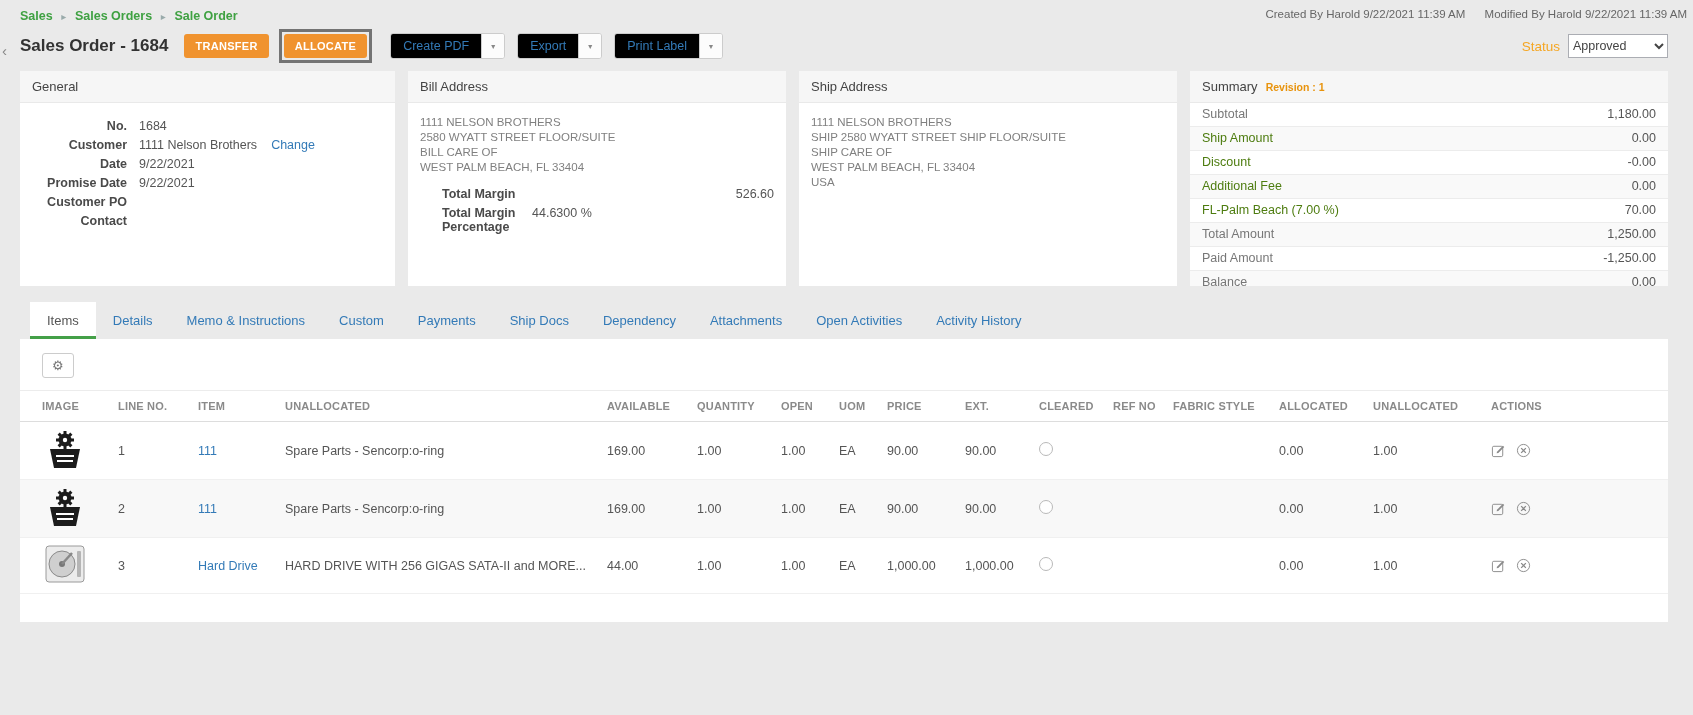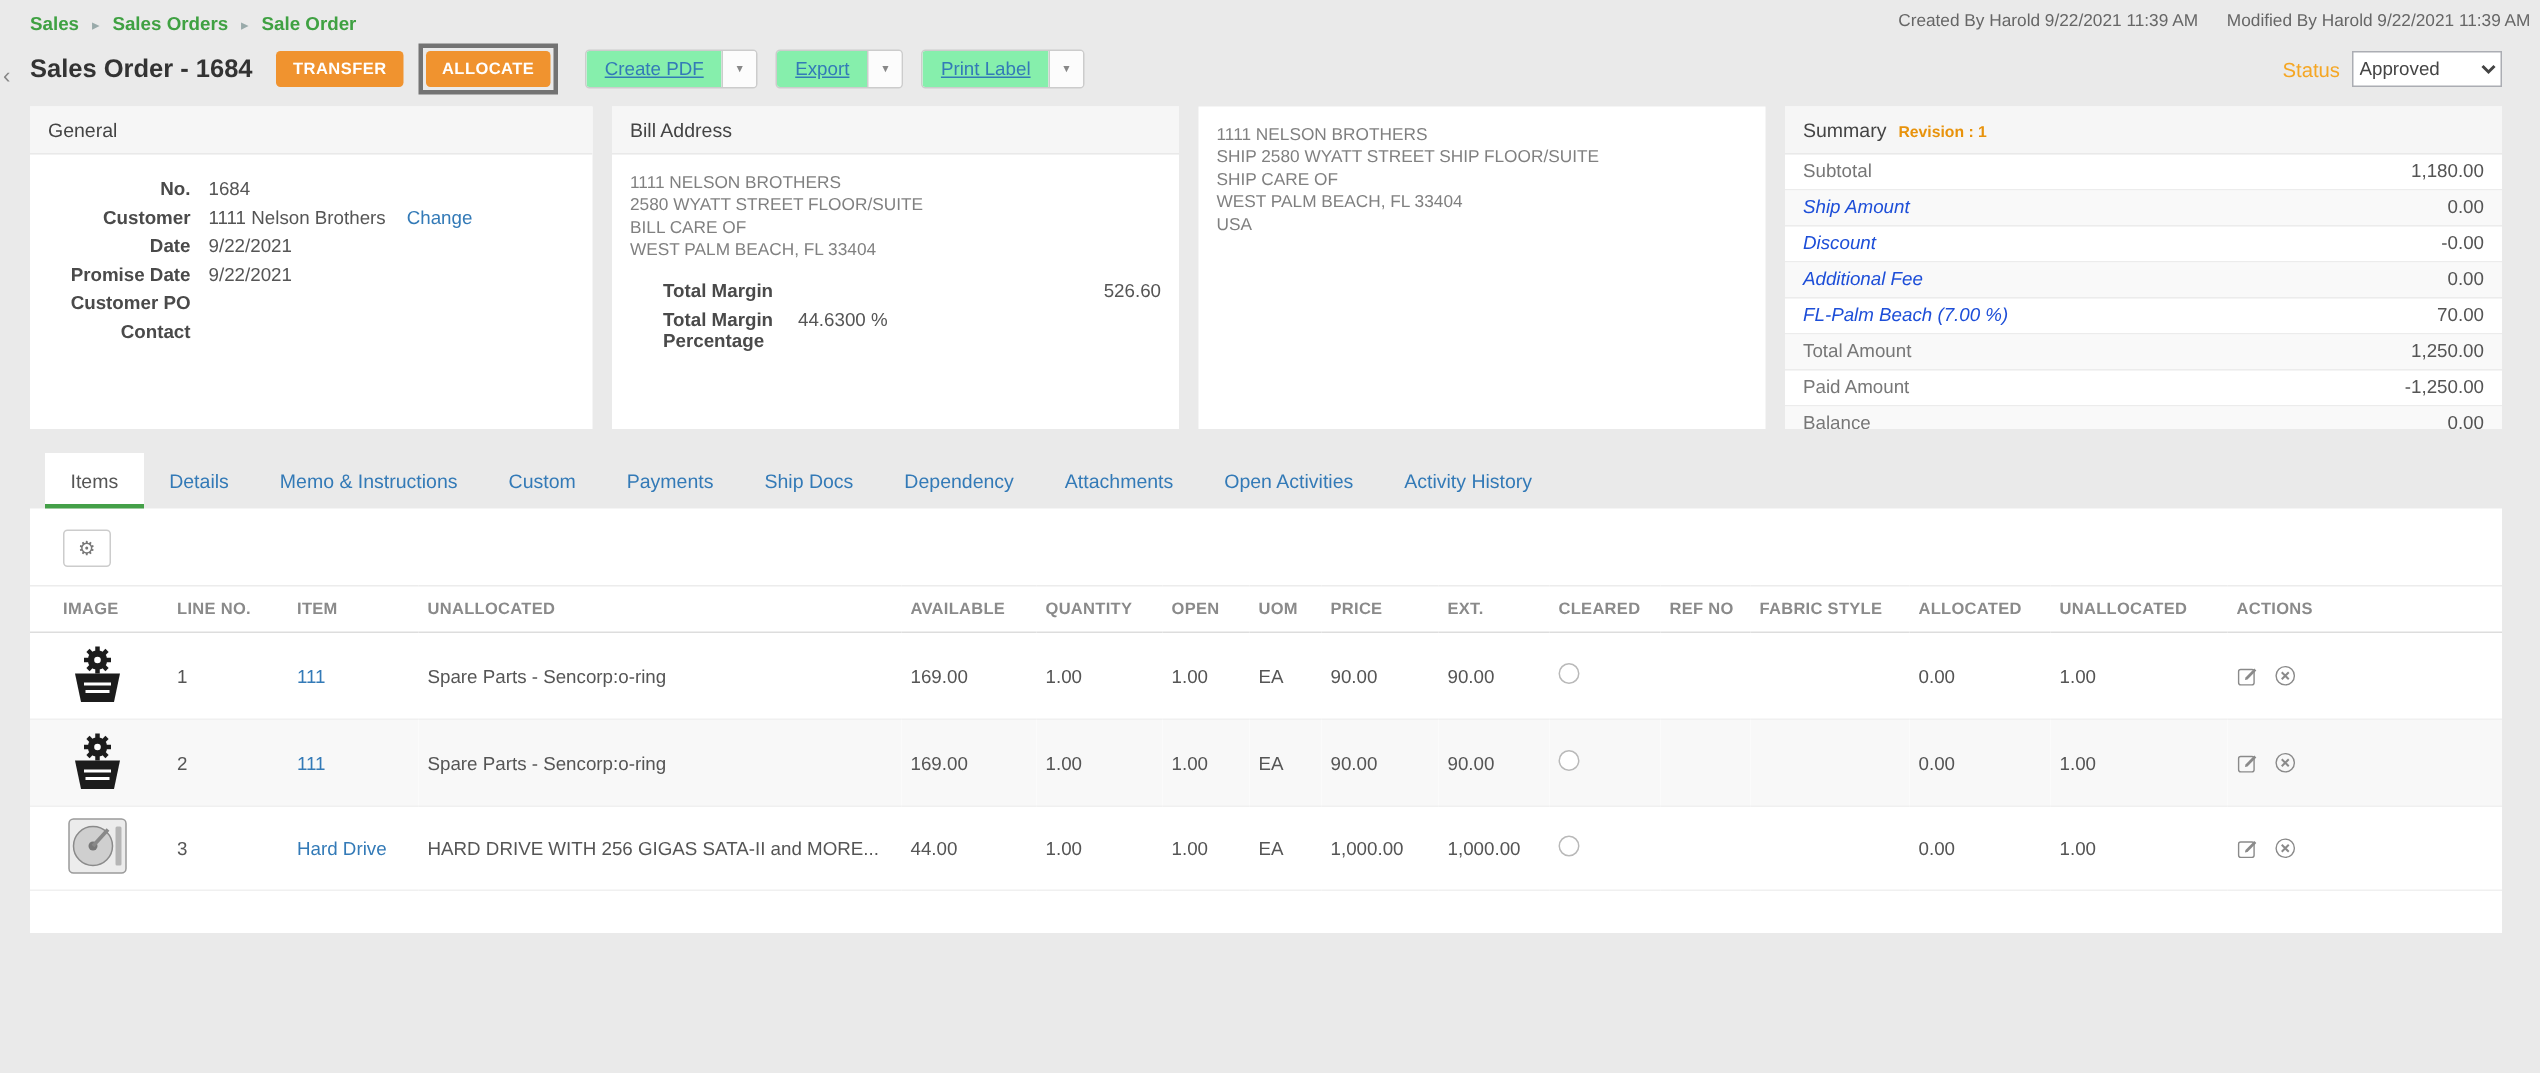--- a/index.html
+++ b/index.html
@@ -25,21 +25,21 @@
   
   .title-row { display:flex; align-items:center; height:38px; margin-top:2px; }
   .page-title { font-size:17px; font-weight:bold; color:#333; margin:0 16px 0 0; white-space:nowrap; }
   .btn-orange {
     background:#f0932f; color:#fff; border:none; border-radius:3px;
     font-family:inherit; font-size:11px; font-weight:bold; letter-spacing:.3px;
     padding:6px 11px; cursor:pointer;
   }
   .highlight-box { display:inline-flex; border:3px solid #737373; padding:2px; margin:0 6px 0 10px; }
   .split { display:inline-flex; margin-left:12px; border:1px solid #ccc; border-radius:3px; overflow:hidden; background:#fff; }
-  .split-main { background:#86efac; border:none; color:#337ab7; font-family:inherit; font-size:12.5px; padding:5px 12px; cursor:pointer;text-decoration:underline; }
+  .split-main { background:#000000; border:none; color:#337ab7; font-family:inherit; font-size:12.5px; padding:5px 12px; cursor:pointer; }
   .split-caret { background:#fcfcfc; border:none; border-left:1px solid #ccc; color:#888; font-size:7px; width:23px; cursor:pointer; padding:0; }
   .status-area { margin-left:auto; display:flex; align-items:center; }
   .status-label { color:#f5a623; font-size:13.5px; margin-right:8px; }
   .status-select { width:100px; height:24px; font-family:inherit; font-size:12.5px; color:#444; border:1px solid #abadb3; background:#fff; }
 
   
   .panels { display:flex; gap:13px; margin-top:6px; }
   .panel { background:#fff; height:215px; overflow:hidden; }
   .panel-general { width:375px; }
   .panel-bill { width:378px; }
@@ -60,21 +60,21 @@
   .tm-row { display:flex; font-size:12.5px; margin-bottom:5px; }
   .tm-label { font-weight:bold; color:#4a4a4a; }
   .tm-row-1 .tm-value { margin-left:auto; color:#555; }
   .tm-row-2 { align-items:flex-start; }
   .tm-row-2 .tm-label { width:90px; flex-shrink:0; }
   .tm-row-2 .tm-value { margin-left:0; color:#555; }
 
   .summary-rows .srow { display:flex; justify-content:space-between; padding:4px 12px; font-size:12.5px; line-height:15px; border-bottom:1px solid #ececec; }
   .summary-rows .srow:nth-child(even) { background:#f9f9f9; }
   .slabel { color:#777; }
-  .srow.link-row .slabel { color:#1d4ed8; cursor:pointer;font-style:italic; }
+  .srow.link-row .slabel { color:#4d7c0f; cursor:pointer; }
   .svalue { color:#555; }
 
   
   .tabs { display:flex; margin-top:16px; padding-left:10px; }
   .tab { padding:11px 17px; font-size:13px; color:#337ab7; cursor:pointer; white-space:nowrap; }
   .tab.active { background:#fff; color:#555; box-shadow: inset 0 -3px 0 #44a048; }
 
   
   .items-panel { background:#fff; padding-bottom:28px; }
   .settings-btn { margin:14px 0 0 22px; background:#fff; border:1px solid #ccc; border-radius:3px; color:#777; font-size:13px; padding:4px 9px; cursor:pointer; font-family:inherit; }
@@ -184,20 +184,21 @@
           </div>
           <div class="tm-row tm-row-2">
             <span class="tm-label">Total Margin Percentage</span>
             <span class="tm-value">44.6300 %</span>
           </div>
         </div>
       </div>
     </section>
 
     <section class="panel panel-ship">
+      <header>Ship Address</header>
       <div class="addr-body">
         <div class="addr-line">1111 NELSON BROTHERS</div>
         <div class="addr-line">SHIP 2580 WYATT STREET SHIP FLOOR/SUITE</div>
         <div class="addr-line">SHIP CARE OF</div>
         <div class="addr-line">WEST PALM BEACH, FL 33404</div>
         <div class="addr-line">USA</div>
       </div>
     </section>
 
     <section class="panel panel-summary">

